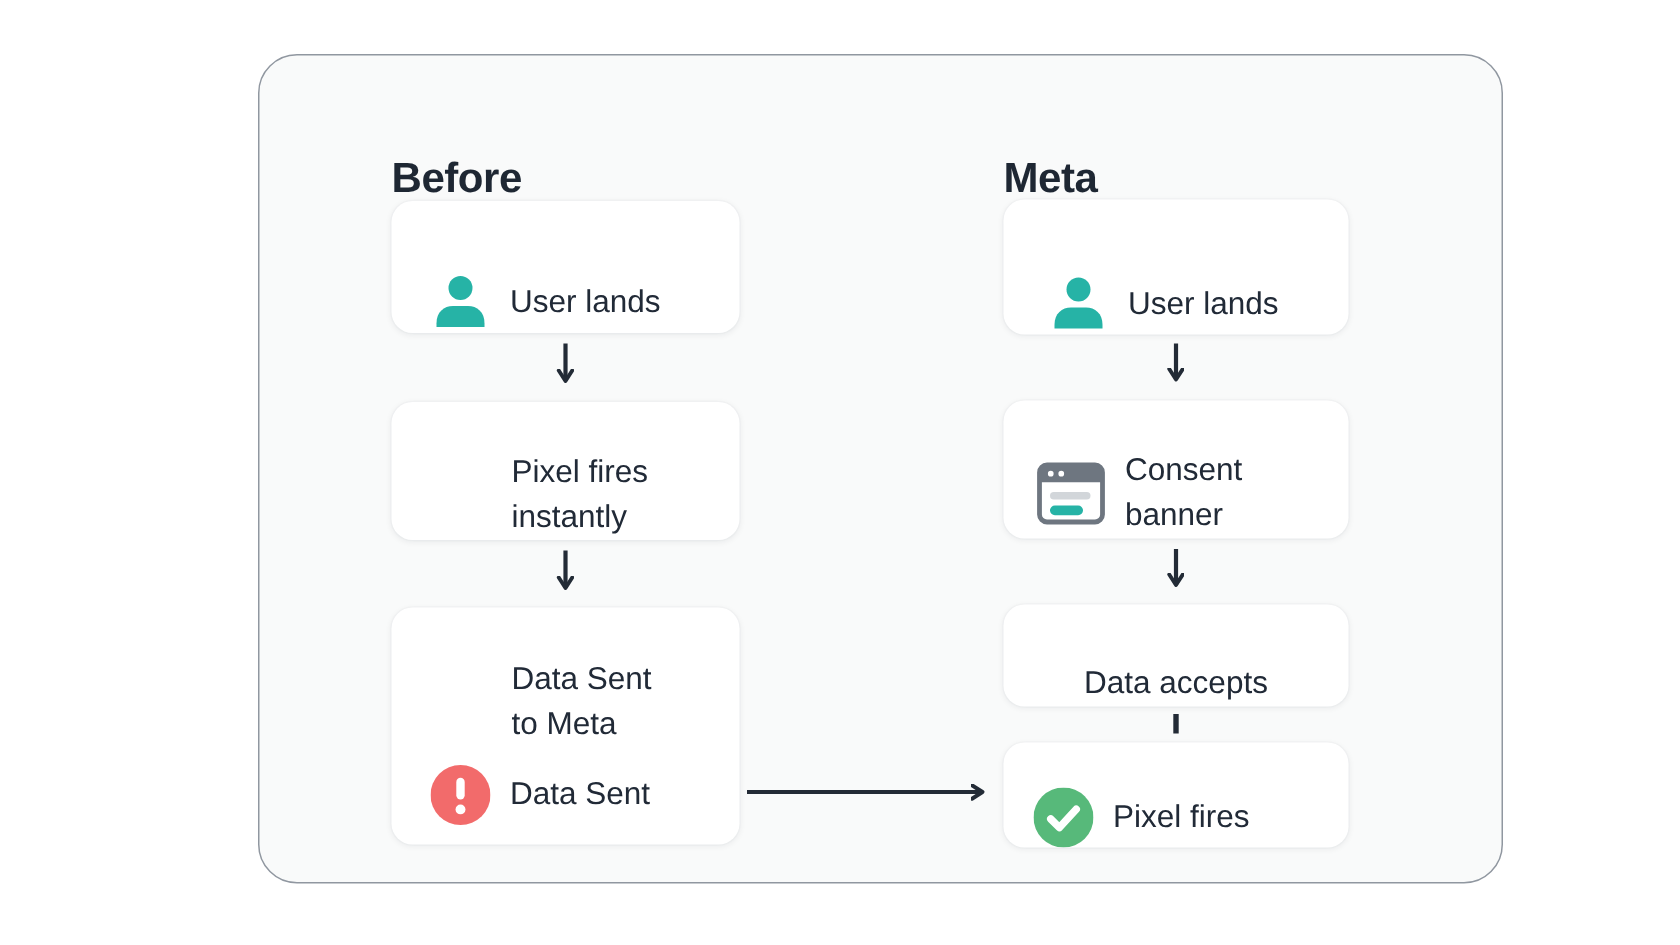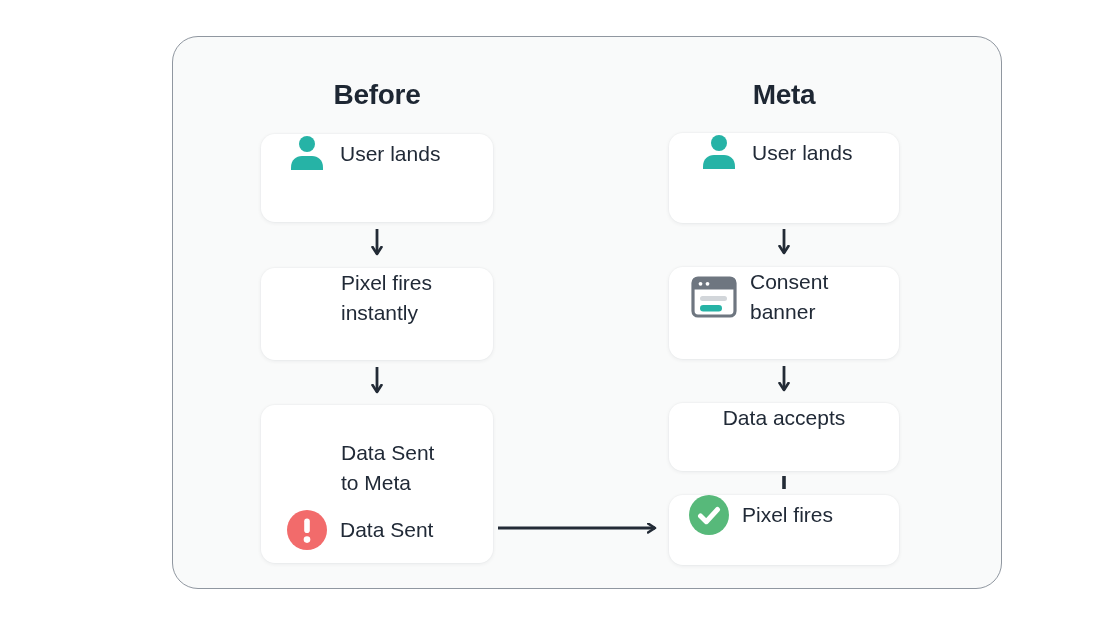--- a/index.html
+++ b/index.html
@@ -24,33 +24,33 @@
     box-sizing: border-box;
   }
   .panel-inner { position: absolute; inset: 0; }
 
   .col-title {
     position: absolute;
     font-size: 28px;
     font-weight: bold;
     letter-spacing: -0.3px;
     color: #1e2733;
-    text-align: center;
     line-height: 36px;
+    margin-top: 24px;
   }
   .col-title.before { left: 88px; top: 40px; width: 232px; }
   .col-title.after  { left: 496px; top: 40px; width: 230px; }
 
   .card {
     position: absolute;
     background: #ffffff;
     border-radius: 14px;
     box-shadow: 0 1px 4px rgba(20,30,45,0.07), 0 0 0 1px rgba(20,30,45,0.015);
     display: flex;
-    align-items: flex-start;
+    align-items: flex-end;
     box-sizing: border-box;
   }
   .card.b1 { left: 88px;  top: 97px;  width: 232px; height: 88px; }
   .card.b2 { left: 88px;  top: 231px; width: 232px; height: 92px; }
   .card.b3 { left: 88px;  top: 368px; width: 232px; height: 158px;
              flex-direction: column; align-items: stretch; justify-content: center; }
   .card.a1 { left: 496px; top: 96px;  width: 230px; height: 90px; }
   .card.a2 { left: 496px; top: 230px; width: 230px; height: 92px; }
   .card.a3 { left: 496px; top: 366px; width: 230px; height: 68px; justify-content: center; }
   .card.a4 { left: 496px; top: 458px; width: 230px; height: 70px; }

